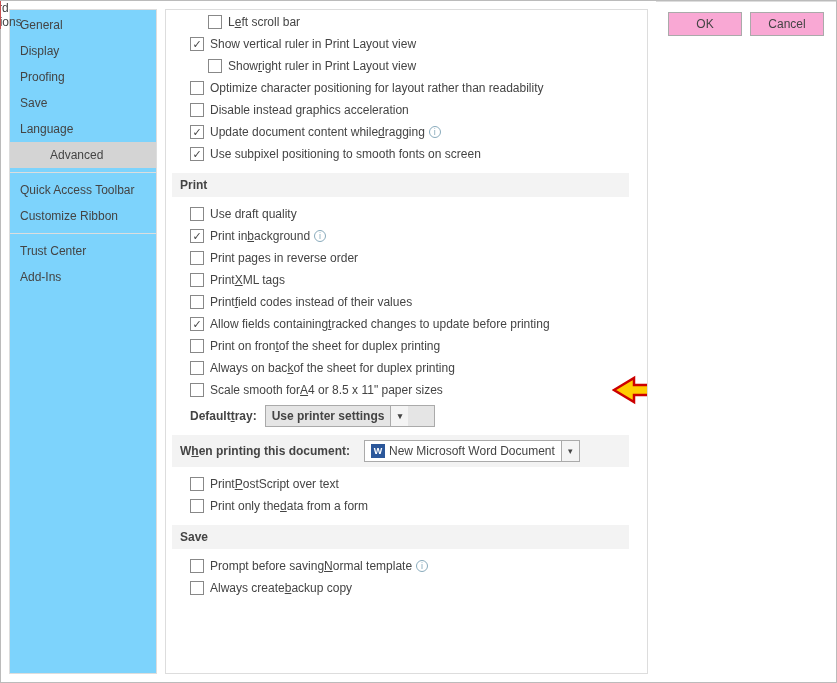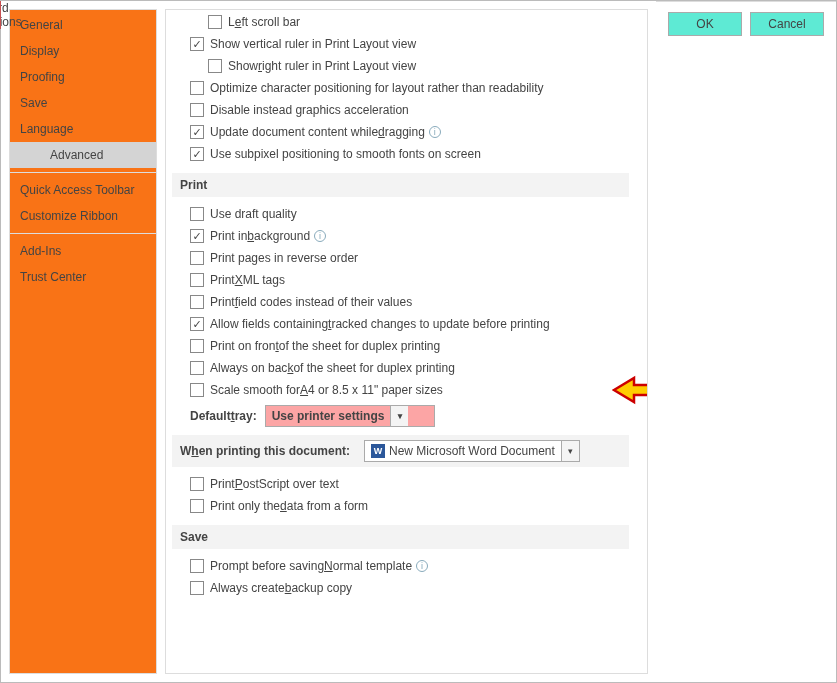--- a/index.html
+++ b/index.html
@@ -57,21 +57,21 @@
   .dialog-body {
     flex: 1;
     display: flex;
     padding: 8px;
     gap: 8px;
     min-height: 0;
   }
   .sidebar {
     width: 148px;
     border: 1px solid #ddd;
-    background: #f97316;
+    background: #7dd3fc;
     padding: 2px 0;
   }
   .sidebar-item {
     padding: 6px 10px;
     color: #444;
     cursor: pointer;
   }
   .sidebar-item.selected {
     background: #d4d4d4;
     padding-left: 40px;
@@ -130,21 +130,21 @@
     color: #8ab;
     font-size: 9px;
     text-align: center;
     line-height: 11px;
     margin-left: 4px;
   }
   .underline-letter { text-decoration: underline; }
   .tray-row { padding-left: 18px; display:flex; align-items:center; gap:8px; margin-top:4px;font-weight:bold;}
   .dropdown {
     border: 1px solid #aaa;
-    background: #fca5a5;
+    background: #e5e5e5;
     height: 22px;
     display: inline-flex;
     align-items: center;
     padding: 0 0 0 6px;
     font-size: 12px;
   }
   .dropdown .dd-arrow {
     width: 18px;
     height: 100%;
     border-left: 1px solid #aaa;
@@ -174,21 +174,21 @@
     display: flex;
     align-items: center;
     justify-content: flex-end;
     padding: 0 12px;
     gap: 8px;
   }
   .footer-btn {
     min-width: 74px;
     height: 24px;
     border: 1px solid #aaa;
-    background: #5eead4;
+    background: #f9a8d4;
     display: inline-flex;
     align-items: center;
     justify-content: center;
     cursor: pointer;
   }
   
   .content::-webkit-scrollbar { width: 18px; }
   .content::-webkit-scrollbar-track { background: #f1f1f1; }
   .content::-webkit-scrollbar-thumb { background: #c1c1c1; }
   .label-inline { display:inline-flex; align-items:center; }
@@ -217,22 +217,22 @@
         <div class="sidebar-item">General</div>
         <div class="sidebar-item">Display</div>
         <div class="sidebar-item">Proofing</div>
         <div class="sidebar-item">Save</div>
         <div class="sidebar-item">Language</div>
         <div class="sidebar-item selected">Advanced</div>
         <div class="sidebar-sep"></div>
         <div class="sidebar-item">Quick Access Toolbar</div>
         <div class="sidebar-item">Customize Ribbon</div>
         <div class="sidebar-sep"></div>
+        <div class="sidebar-item">Trust Center</div>
         <div class="sidebar-item">Add-Ins</div>
-        <div class="sidebar-item">Trust Center</div>
       </div>
 
     <div class="content-wrap">
       <div class="content">
 
         <div class="scroll-spacer-top"></div>
 
         <div class="opt-row indent">
           <span class="chk"></span>
           <span class="label-inline">

